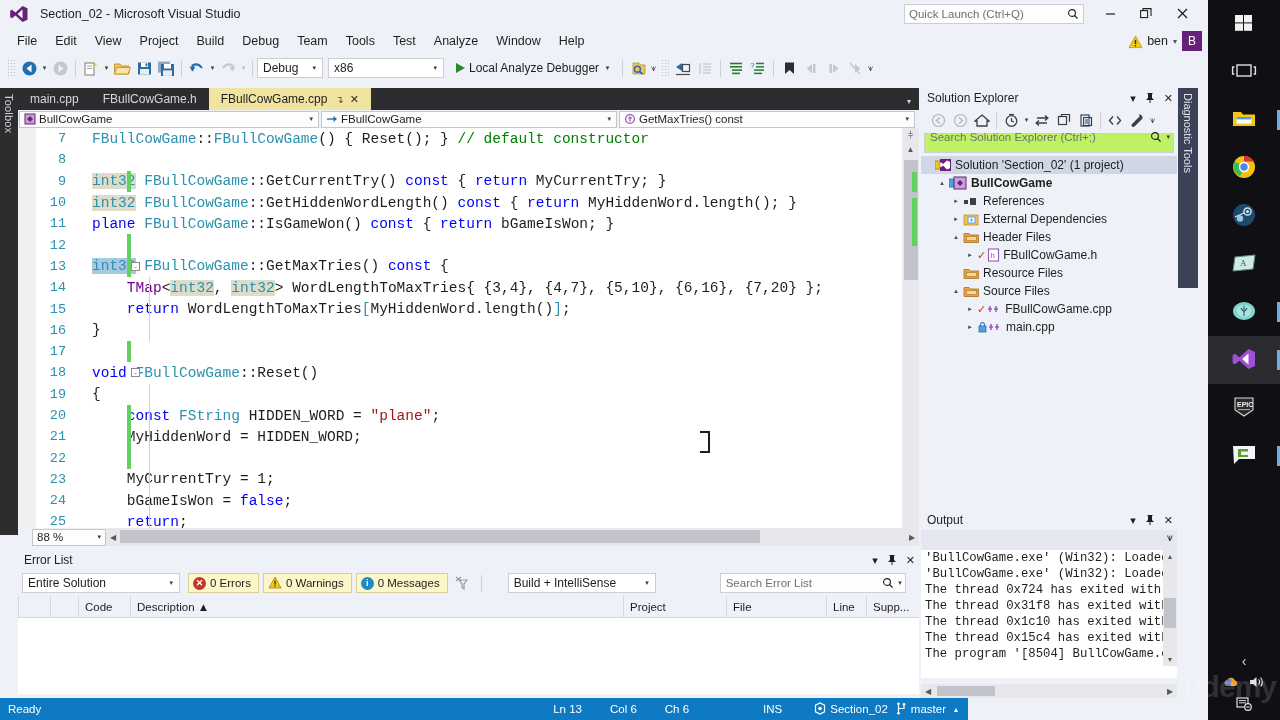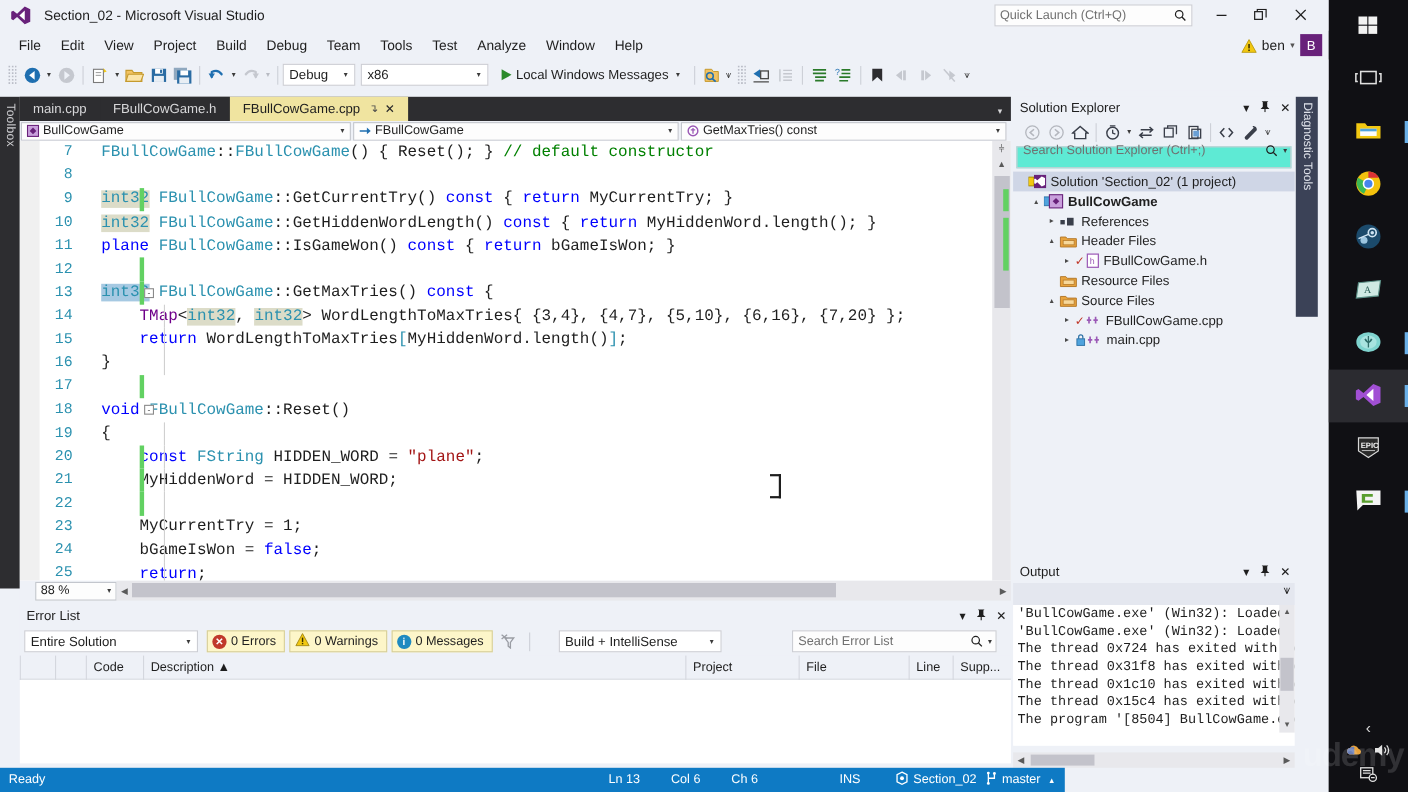--- a/index.html
+++ b/index.html
@@ -167,21 +167,21 @@
   .el-cols { height:22px; background:#eef1f7; display:flex; align-items:center; font-size:11.5px; color:#1e1e1e;
              border-bottom:1px solid #d4d7de; }
   .el-col { border-left:1px solid #d4d7de; height:22px; display:flex; align-items:center; padding-left:6px; }
   .el-body { height:76px; background:#fff; }
 
   
   .solexp { position:absolute; left:921px; top:88px; width:256px; height:418px; background:#eef1f7; }
   .se-toolbar { height:24px; display:flex; align-items:center; padding-left:6px; }
   .se-ico { width:22px; height:22px; display:flex; align-items:center; justify-content:center; }
   .se-search {
-    margin:1px 3px 0 3px; height:20px; background:#5eead4; border:1px solid #ccced4;
+    margin:1px 3px 0 3px; height:20px; background:#bef264; border:1px solid #ccced4;
     display:flex; align-items:center; padding:0 3px 12px 5px; font-size:11.5px; color:#707070;
   }
   .se-tree { margin-top:3px; font-size:12px; }
   .se-row { height:18px; display:flex; align-items:center; padding-right:4px; white-space:nowrap; }
   .se-row.sel { background:#cfd6e6; }
   .se-exp { width:14px; text-align:center; font-size:7px; color:#4a4a4a; }
   .se-lbl { margin-left:3px; color:#1e1e1e; }
   .se-lbl.bold { font-weight:bold; }
   .chk { color:#c0392b; font-size:11px; margin-right:1px; }
 
@@ -372,21 +372,21 @@
         <span>Debug</span>
         <span class="cb-caret">▾</span>
       </div>
       <div class="combo" style="width:116px; margin-left:5px;">
         <span>x86</span>
         <span class="cb-caret">▾</span>
       </div>
 
       <div class="run-btn" style="margin-left:8px;">
         <div class="play-tri"></div>
-        <span>Local Windows Messages</span>
+        <span>Local Analyze Debugger</span>
         <span class="tb-caret">▾</span>
       </div>
 
       <div class="tb-sep" style="margin-left:6px;"></div>
       <div class="tb-ico">
         <svg width="17" height="17" viewBox="0 0 17 17">
           <path d="M3 3 L9 3 L10.5 5 L15 5 L15 14 L3 14 Z" fill="#f2c262" stroke="#c59a2e" stroke-width="0.9"></path>
           <circle cx="7.4" cy="9.2" r="3" fill="none" stroke="#1f6fb0" stroke-width="1.4"></circle>
           <line x1="9.6" y1="11.4" x2="12.6" y2="14.2" stroke="#1f6fb0" stroke-width="1.6"></line>
         </svg>
@@ -843,20 +843,31 @@
           <span class="se-exp">▸</span>
           <span style="display:flex;">
             <svg width="17" height="13" viewBox="0 0 17 13">
               <rect x="1" y="5" width="4" height="4" fill="#3a3f4a"></rect>
               <rect x="7" y="3" width="6" height="7" fill="#3a3f4a"></rect>
             </svg>
           </span>
           <span class="se-lbl">References</span>
         </div>
 
+        <div class="se-row" style="padding-left:28px;">
+          <span class="se-exp">▸</span>
+          <span style="display:flex;">
+            <svg width="17" height="13" viewBox="0 0 17 13">
+              <rect x="1" y="2" width="14" height="10" fill="#f2c262" stroke="#c59a2e" stroke-width="0.9"></rect>
+              <rect x="5" y="4" width="7" height="6" fill="#fff" stroke="#4fa3dd" stroke-width="1"></rect>
+              <path d="M7 7 L10 7 M8.5 5.5 L8.5 8.5" stroke="#4fa3dd" stroke-width="1"></path>
+            </svg>
+          </span>
+          <span class="se-lbl">External Dependencies</span>
+        </div>
 
         <div class="se-row" style="padding-left:28px;">
           <span class="se-exp">▴</span>
           <span style="display:flex;">
             <svg width="17" height="13" viewBox="0 0 17 13">
               <path d="M1 2.5 L6 2.5 L7.3 4 L15.5 4 L15.5 11.5 L1 11.5 Z" fill="#e8a33d" stroke="#b4792a" stroke-width="0.9"></path>
               <rect x="3.5" y="5.6" width="10" height="4" fill="#f7d89a" stroke="#b4792a" stroke-width="0.7"></rect>
             </svg>
           </span>
           <span class="se-lbl">Header Files</span>

